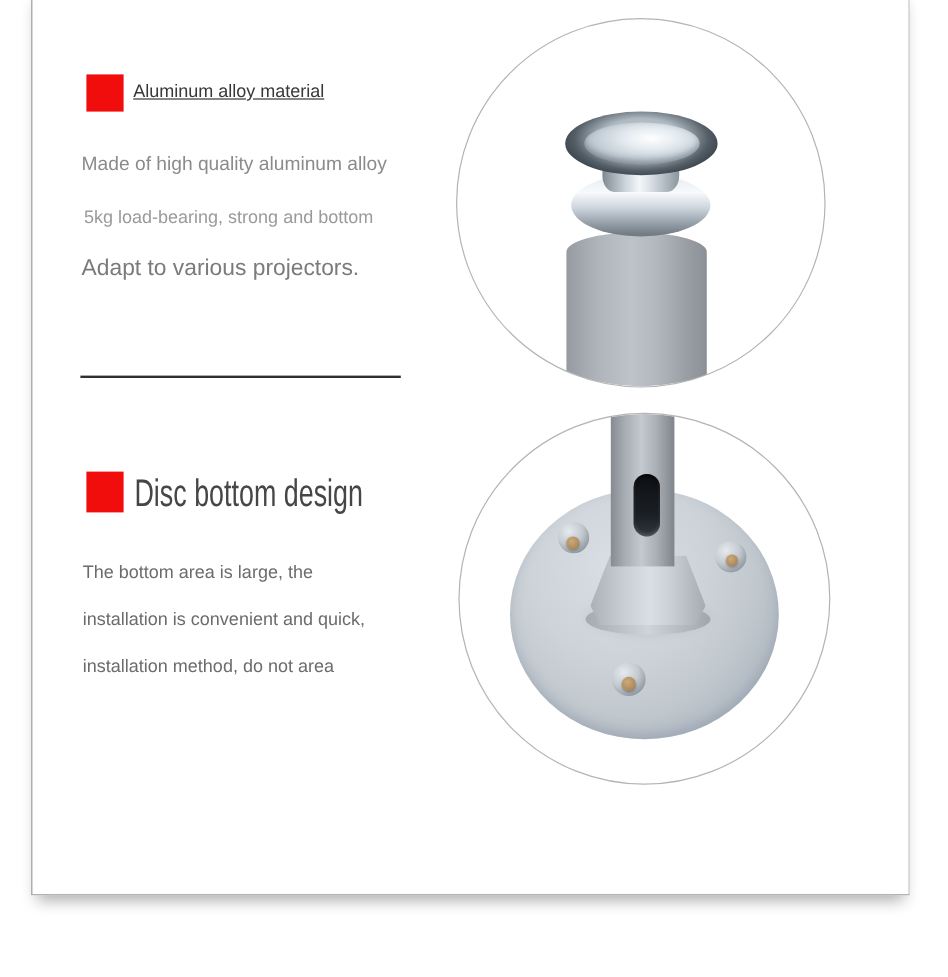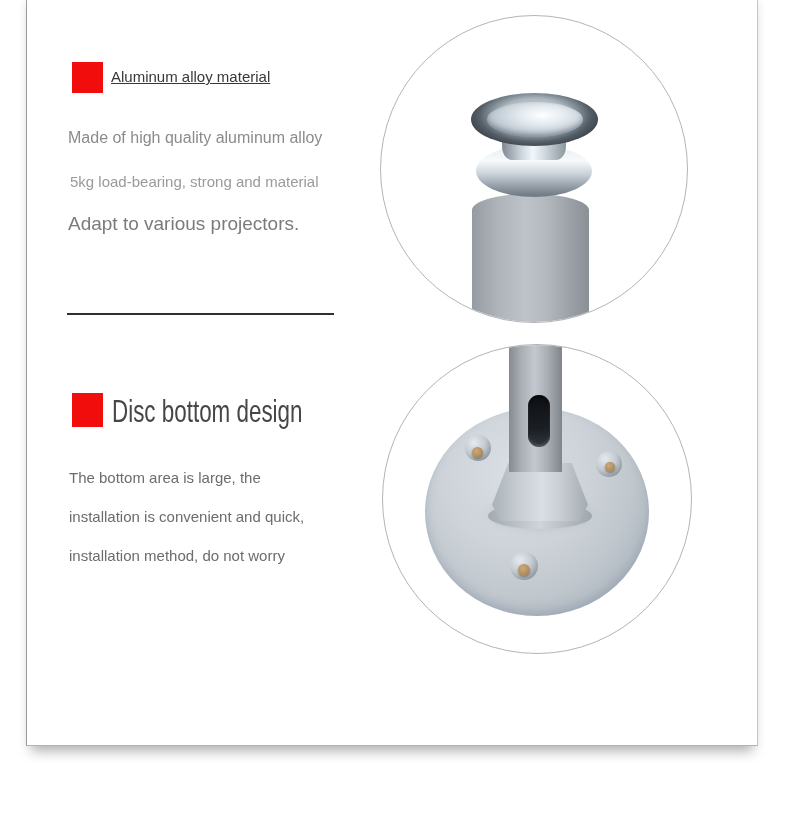--- a/index.html
+++ b/index.html
@@ -131,31 +131,31 @@
   }
 </style>
 </head>
 <body>
 
 <div class="abs card"></div>
 
 <div class="abs red-square rs1"></div>
 <div class="abs h1">Aluminum alloy material</div>
 <div class="abs p1a">Made of high quality aluminum alloy</div>
-<div class="abs p1b">5kg load-bearing, strong and material</div>
+<div class="abs p1b">5kg load-bearing, strong and bottom</div>
 <div class="abs p1c">Adapt to various projectors.</div>
 
 <div class="abs divider"></div>
 
 <div class="abs red-square rs2"></div>
 <div class="abs h2">Disc bottom design</div>
 <div class="abs para2">
   <div>The bottom area is large, the</div>
   <div>installation is convenient and quick,</div>
-  <div>installation method, do not worry</div>
+  <div>installation method, do not area</div>
 </div>
 
 <div class="abs photo-circle pc1">
   <div class="abs pole1"></div>
   <div class="abs chrome-flange"></div>
   <div class="abs chrome-neck"></div>
   <div class="abs chrome-rim"></div>
   <div class="abs chrome-rim-inner"></div>
 </div>
 

